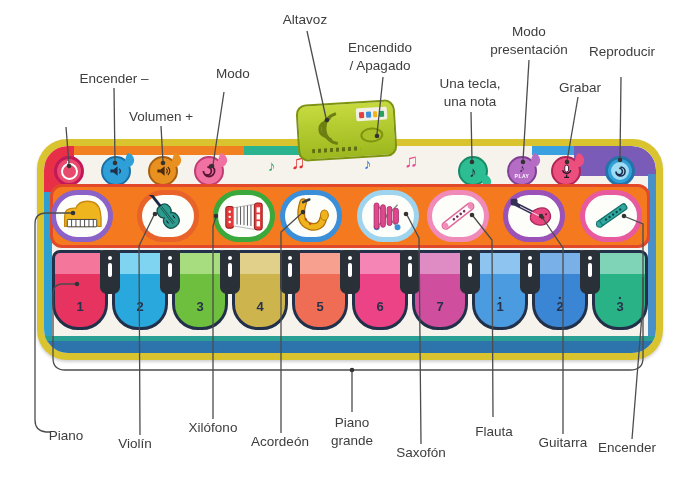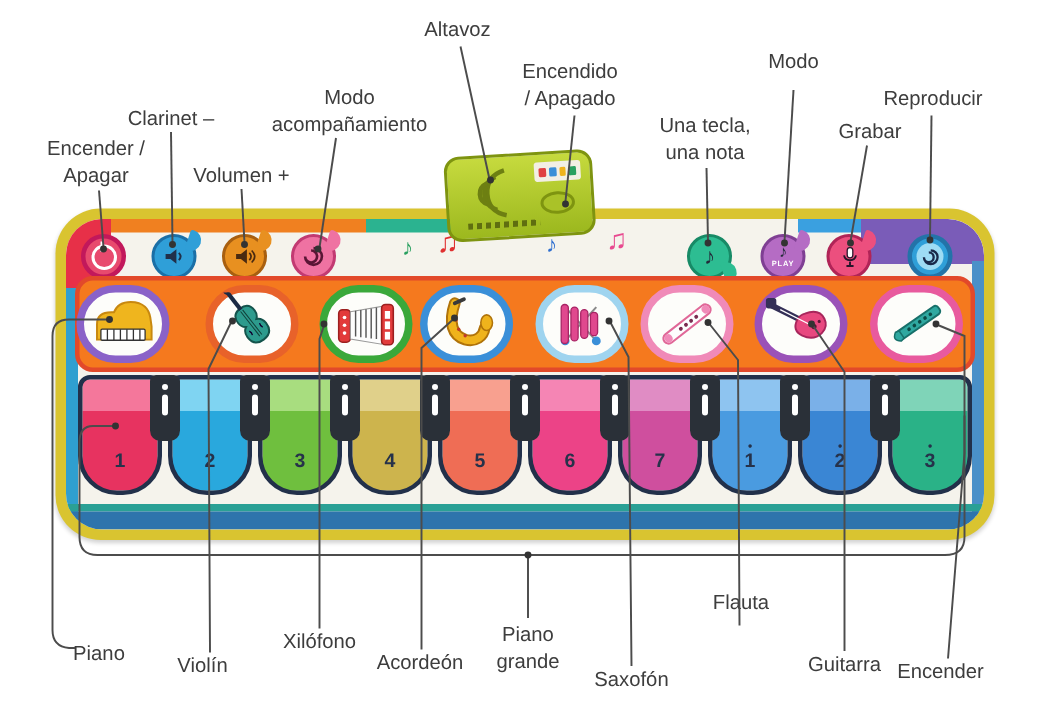--- a/index.html
+++ b/index.html
@@ -373,52 +373,48 @@
       <circle cx="303" cy="212" r="2.3"></circle>
         <circle cx="352" cy="370" r="2.3"></circle>
         <circle cx="77" cy="284" r="2.3"></circle>
       <circle cx="406" cy="214" r="2.3"></circle>
         <circle cx="472" cy="215" r="2.3"></circle>
         <circle cx="541" cy="216" r="2.3"></circle>
       <circle cx="624" cy="216" r="2.3"></circle>
     </g>
   </svg>
 
-  <div class="lab" style="left:64px;top:108px">
-    <span>Encender /</span>
-      <span>Apagar</span>
-  </div>
   <div class="lab" style="left:114px;top:79px">
-    <span>Clarinet –</span>
+    <span>Encender –</span>
   </div>
   <div class="lab" style="left:161px;top:117px">
     <span>Volumen +</span>
   </div>
   <div class="lab" style="left:233px;top:74px">
     <span>Modo</span>
-      <span>acompañamiento</span>
   </div>
   <div class="lab" style="left:305px;top:20px">
     <span>Altavoz</span>
   </div>
   <div class="lab" style="left:380px;top:57px">
     <span>Encendido</span>
       <span>/ Apagado</span>
   </div>
   <div class="lab" style="left:470px;top:93px">
     <span>Una tecla,</span>
       <span>una nota</span>
   </div>
   <div class="lab" style="left:529px;top:41px">
     <span>Modo</span>
+      <span>presentación</span>
   </div>
   <div class="lab" style="left:580px;top:88px">
     <span>Grabar</span>
   </div>
-  <div class="lab" style="left:622px;top:66px">
+  <div class="lab" style="left:622px;top:52px">
     <span>Reproducir</span>
   </div>
 
   <div class="lab" style="left:66px;top:436px">
     <span>Piano</span>
   </div>
   <div class="lab" style="left:135px;top:444px">
     <span>Violín</span>
   </div>
   <div class="lab" style="left:213px;top:428px">
@@ -427,21 +423,21 @@
   <div class="lab" style="left:280px;top:442px">
     <span>Acordeón</span>
   </div>
   <div class="lab" style="left:352px;top:432px">
     <span>Piano</span>
       <span>grande</span>
   </div>
   <div class="lab" style="left:421px;top:453px">
     <span>Saxofón</span>
   </div>
-  <div class="lab" style="left:494px;top:402px">
+  <div class="lab" style="left:494px;top:432px">
     <span>Flauta</span>
   </div>
   <div class="lab" style="left:563px;top:443px">
     <span>Guitarra</span>
   </div>
   <div class="lab" style="left:627px;top:448px">
     <span>Encender</span>
   </div>
 
 </div>

